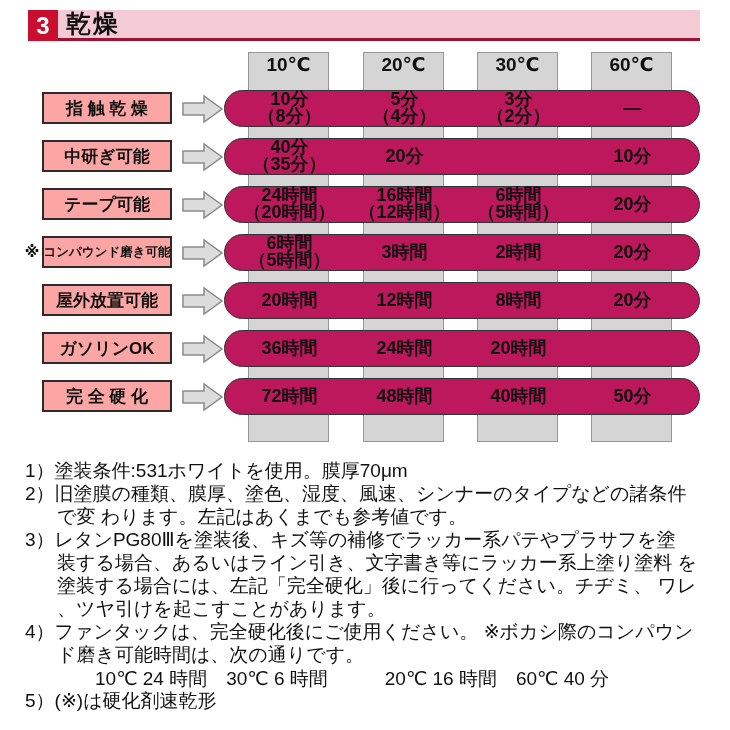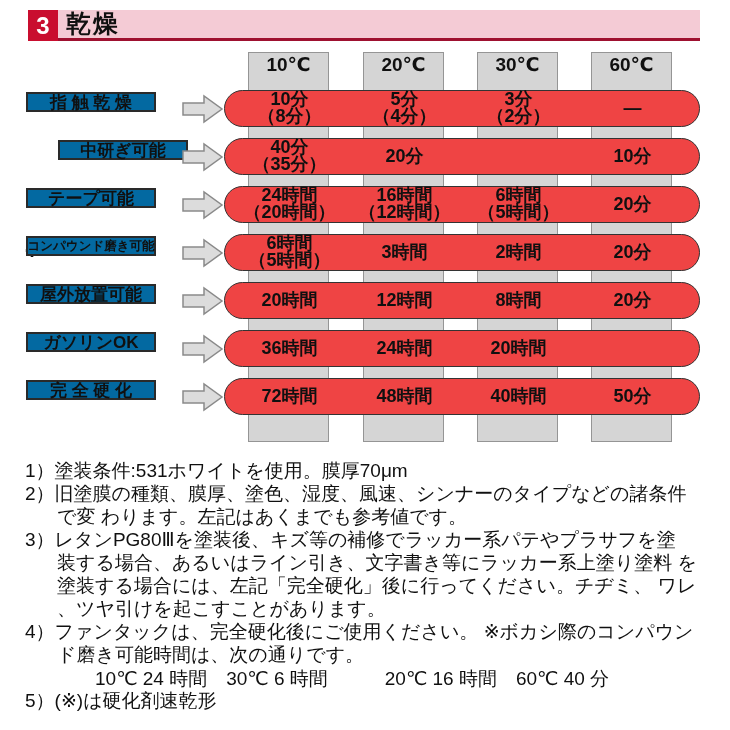--- a/index.html
+++ b/index.html
@@ -25,34 +25,34 @@
   
   .temp-col{
     position:absolute;top:52px;height:390px;width:81px;
     background:#d5d5d5;border:1px solid #959595;box-sizing:border-box;z-index:1;
   }
   .temp-label{
     display:block;text-align:center;margin-top:0;
     font-size:19px;font-weight:600;
   }
   .row-label{
-    position:absolute;left:26px;width:130px;height:20px;z-index:2;
-    background:#0369a1;border:2px solid #2a2a2a;box-sizing:border-box;
+    position:absolute;left:42px;width:130px;height:32px;z-index:2;
+    background:#fca5a5;border:2px solid #2a2a2a;box-sizing:border-box;
     display:flex;align-items:center;justify-content:center;
     font-size:17px;font-weight:600;white-space:nowrap;
   }
   .row-label.small{font-size:12.5px;letter-spacing:0;}
   .note-mark{
     position:absolute;left:23px;width:18px;text-align:center;z-index:2;
     font-size:15px;font-weight:600;
   }
   .arrow{position:absolute;left:182px;width:42px;height:30px;z-index:2;}
   .pill{
     position:absolute;left:224px;width:476px;height:37px;z-index:2;
-    background:#ef4444;border:1.5px solid #333333;border-radius:19px;
+    background:#be185d;border:1.5px solid #333333;border-radius:19px;
     box-sizing:border-box;
   }
   .cell{
     position:absolute;top:0;height:34px;width:124px;
     display:flex;flex-direction:column;align-items:center;justify-content:center;
     font-size:18px;font-weight:600;line-height:17px;white-space:nowrap;
   }
   
   .note-line{
     position:absolute;font-size:19px;font-weight:500;line-height:22px;
@@ -95,21 +95,21 @@
         <div>（4分）</div>
       </div>
       <div class="cell" style="left: 231.5px;">
         <div>3分</div>
         <div>（2分）</div>
       </div>
       <div class="cell" style="left: 345.5px;">
         <div>―</div>
       </div>
     </div>
-    <div class="row-label" style="top: 140px; margin-left: 32px;">中研ぎ可能</div>
+    <div class="row-label" style="top: 140px;">中研ぎ可能</div>
     <div class="arrow" style="top: 142px;"><svg width="42" height="30" viewBox="0 0 42 30">
         <polygon points="1,9 22,9 22,2 40,15 22,28 22,21 1,21" fill="#dcdcdc" stroke="#8a8a8a" stroke-width="1.5"></polygon>
       </svg></div>
     <div class="pill" style="top: 138px;">
       <div class="cell" style="left: 2.5px;">
         <div>40分</div>
         <div>（35分）</div>
       </div>
       <div class="cell" style="left: 117.5px;">
         <div>20分</div>

